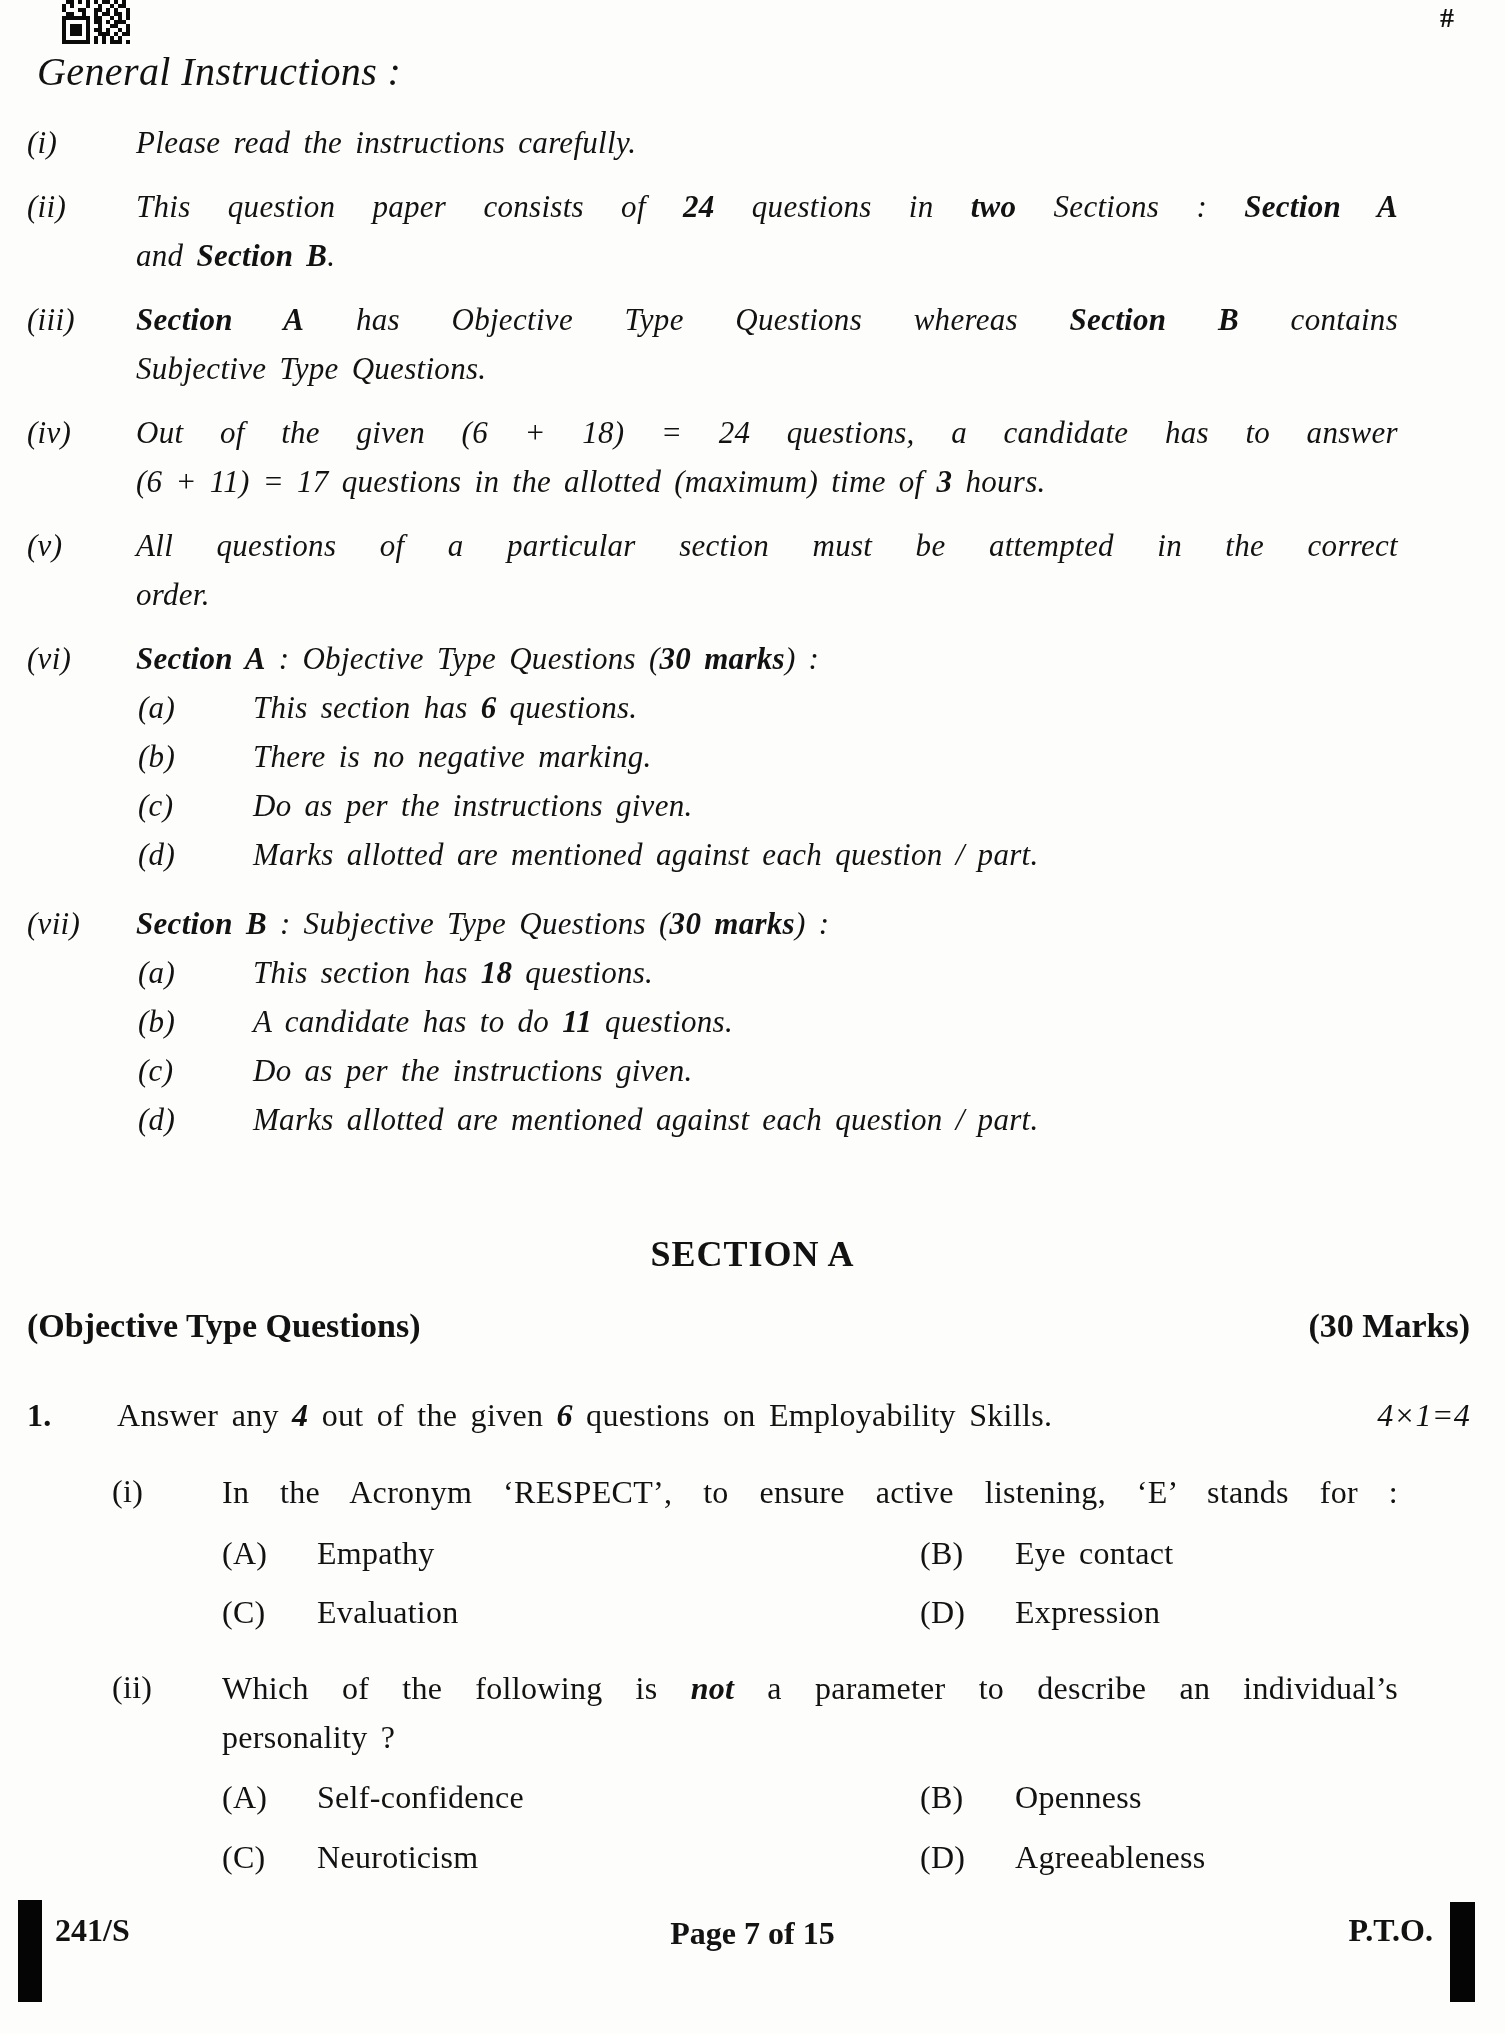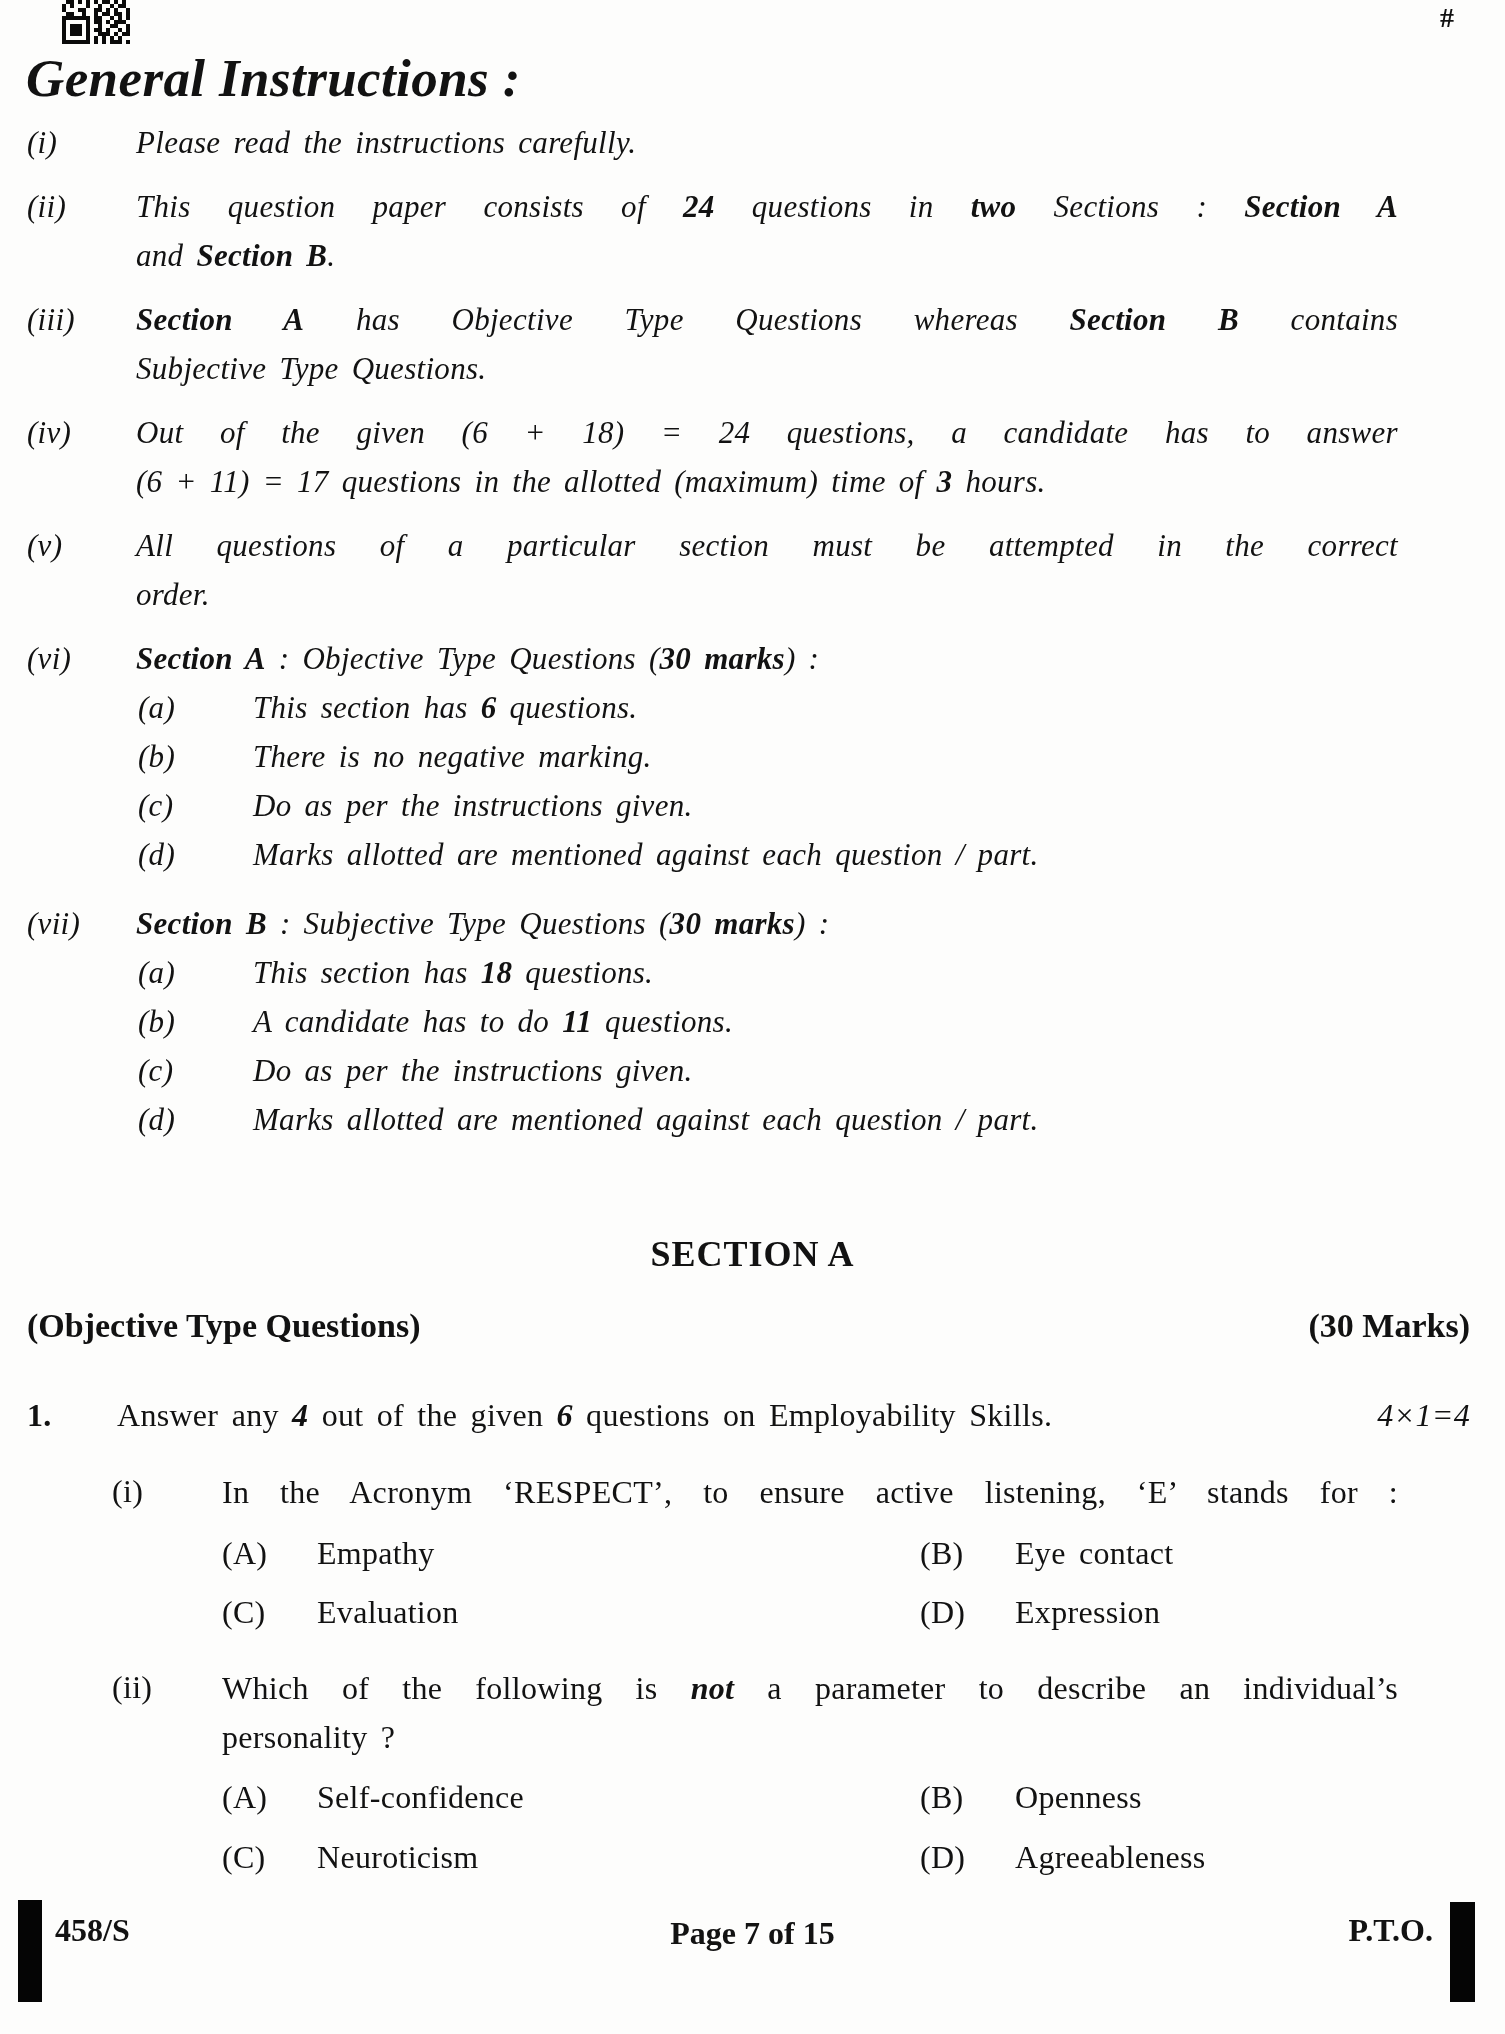--- a/index.html
+++ b/index.html
@@ -6,21 +6,21 @@
   .page{
     position:relative;width:1505px;height:2034px;background:#fdfdfc;
     font-family:"Liberation Serif","DejaVu Serif",serif;color:#121212;
     overflow:hidden;margin:0 auto;
   }
   
   .qr{position:absolute;left:62px;top:0;width:68px;height:44px;}
   .hash{position:absolute;left:1440px;top:2px;font-size:28px;font-weight:700;}
   
   .gi-heading{
-    position:absolute;left:26px;top:48px;font-size:53px;font-weight:700;
+    position:absolute;left:37px;top:48px;font-size:40px;font-weight:400;
     font-style:italic;letter-spacing:.4px;
   }
   
   .instructions{
     position:absolute;left:27px;top:118px;width:1371px;
     font-style:italic;font-size:31px;line-height:49px;
     letter-spacing:.3px;word-spacing:5px;
   }
   .ins-item{display:flex;margin-bottom:15px;}
   .ins-item.gap-after{margin-bottom:20px;}
@@ -284,17 +284,17 @@
             <span class="opt-label">(D)</span>
             <span>Agreeableness</span>
           </div>
         </div>
       </div>
     </div>
   </div>
 
   <div class="footer-bar-left"></div>
   <div class="footer-page">Page 7 of 15</div>
-  <div class="footer-code">458/S</div>
+  <div class="footer-code">241/S</div>
   <div class="footer-pto">P.T.O.</div>
   <div class="footer-bar-right"></div>
 
 </div>
 
 </body></html>

